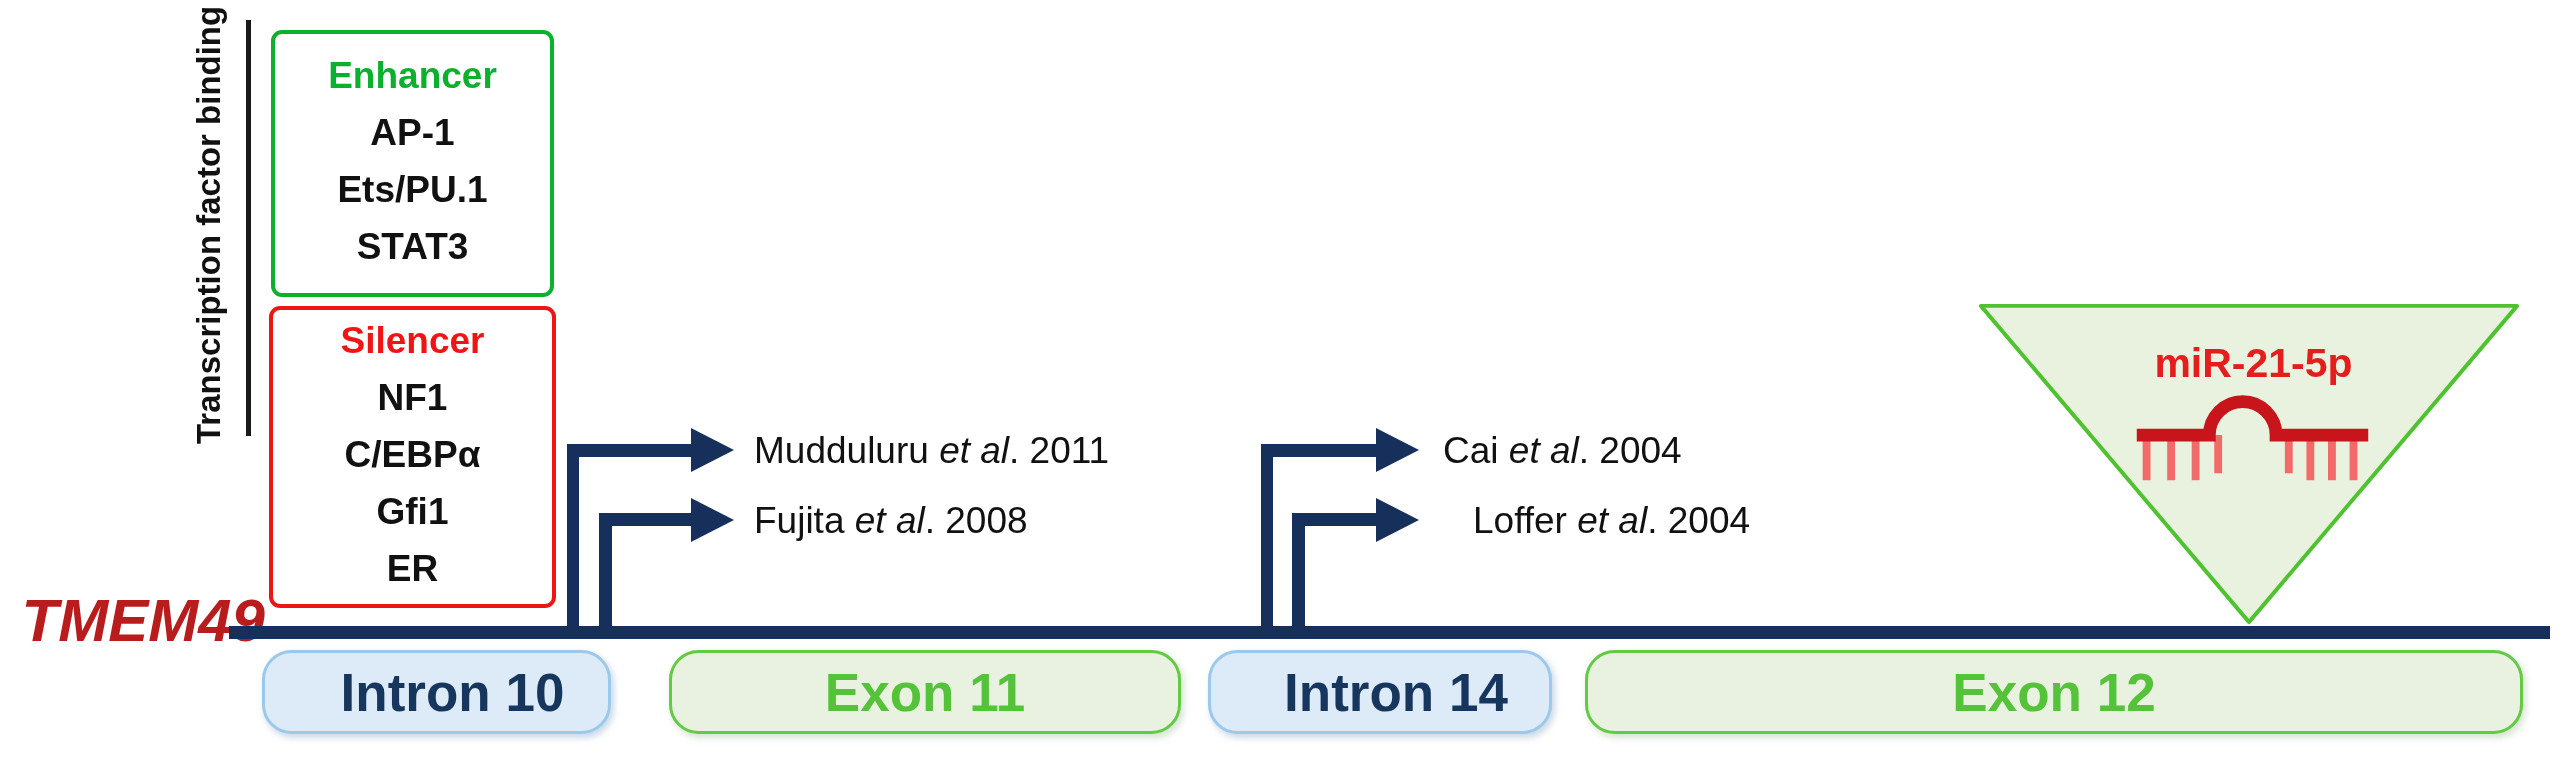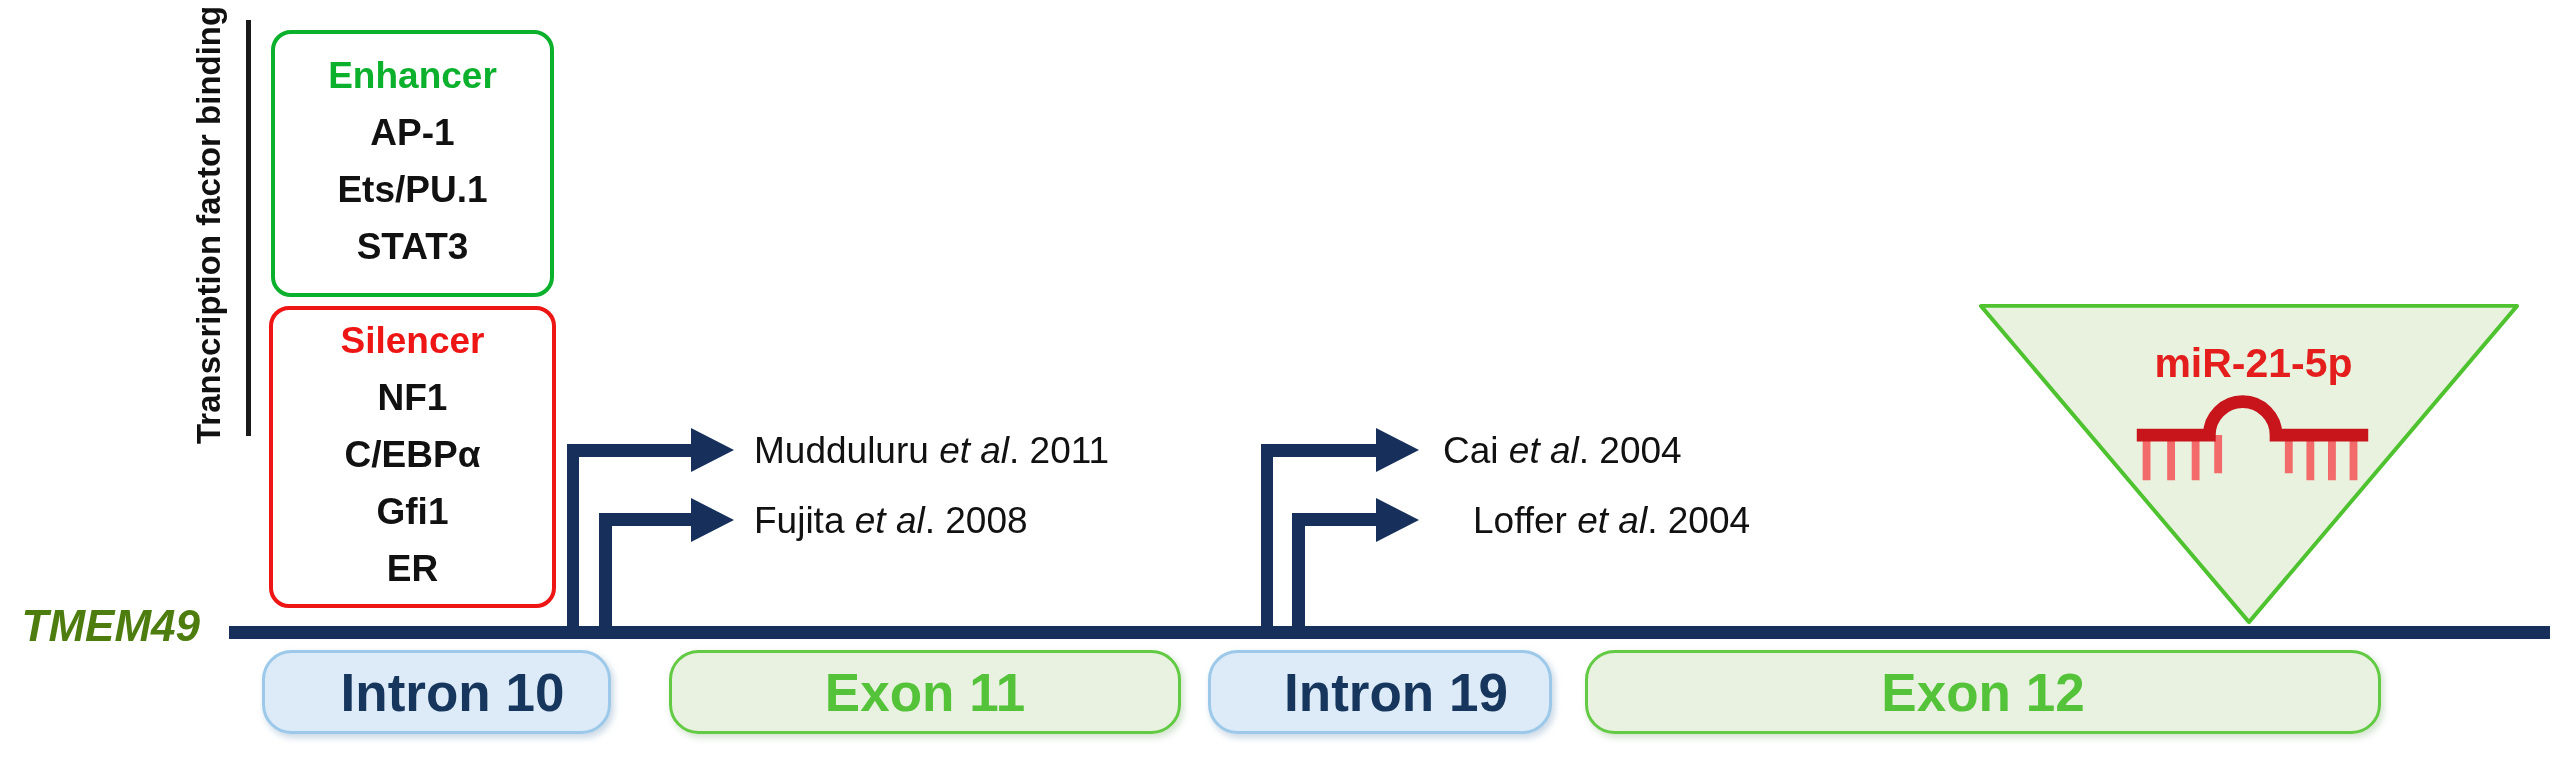--- a/index.html
+++ b/index.html
@@ -10,31 +10,31 @@
   
   .tf-axis-label {
     position:absolute; left:183px; top:444px; width:428px; height:51px;
     transform:rotate(-90deg); transform-origin:0 0;
     font-size:33px; font-weight:bold; color:#111111;
     text-align:center; line-height:51px; white-space:nowrap;
   }
   .tf-axis-line { position:absolute; left:246px; top:19.6px; width:4.9px; height:416px; background:#1a1a1a; }
 
   
-  .tf-box { position:absolute; background:#ffffff; border-radius:20px; text-align:center; box-sizing:border-box; }
+  .tf-box { position:absolute; background:#ffffff; border-radius:11px; text-align:center; box-sizing:border-box; }
   .tf-box.enh { left:271px; top:29.5px;  width:283px; height:267px; border:4.9px solid #0bb12c; padding-top:13.7px; }
   .tf-box.sil { left:269px; top:306px; width:287px; height:302px; border:4.9px solid #ee1515; padding-top:2px; }
   .tf-line { font-size:37px; font-weight:bold; color:#111111; line-height:57px; white-space:nowrap; }
   .tf-title.green { color:#0bb12c; }
   .tf-title.red   { color:#ee1515; }
 
   
   .gene-label {
-    position:absolute; left:21.6px; top:601px; font-size:44px; font-weight:bold; font-style:italic;
-    color:#4d7c0f; white-space:nowrap;
+    position:absolute; left:21.6px; top:586px; font-size:60px; font-weight:bold; font-style:italic;
+    color:#b91c1c; white-space:nowrap;
   }
   .gene-line { position:absolute; left:229px; top:626px; width:2321px; height:12.8px; background:#16305b; }
 
   
   .stem, .arm { position:absolute; background:#16305b; }
   .head {
     position:absolute; width:0; height:0;
     border-top:22.6px solid transparent; border-bottom:22.6px solid transparent;
     border-left:43px solid #16305b;
   }
@@ -116,20 +116,20 @@
     <path d="M12 51 H86 A34 34 0 0 1 154 51 H248" stroke="#c8151c" stroke-width="13" fill="none"></path>
   </svg>
 
   <div class="seg intron" style="left:262px; width:349px;">
       <span>Intron 10</span>
     </div>
   <div class="seg exon" style="left:669px; width:512px;">
       <span>Exon 11</span>
     </div>
   <div class="seg intron" style="left:1208px; width:344px;">
-      <span>Intron 19</span>
+      <span>Intron 14</span>
     </div>
-  <div class="seg exon" style="left:1585px; width:796px;">
+  <div class="seg exon" style="left:1585px; width:938px;">
       <span>Exon 12</span>
     </div>
 
 </div>
 
 
 </body></html>

